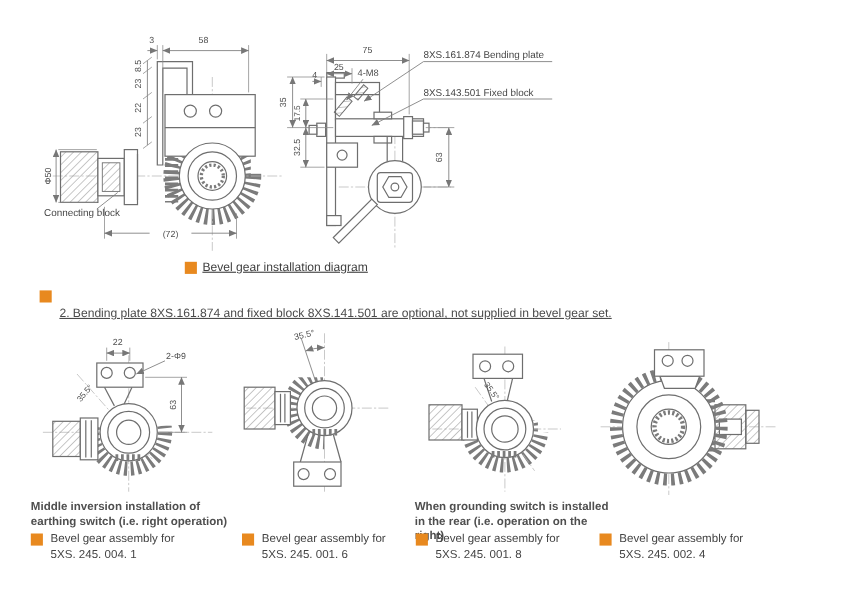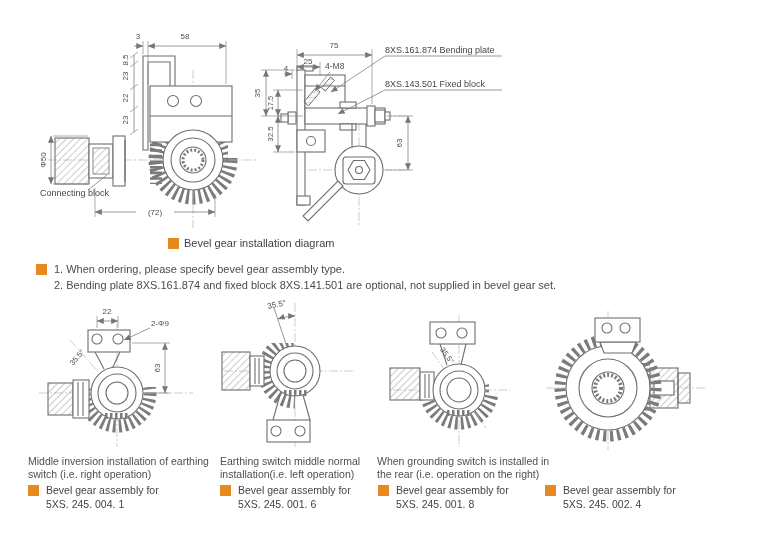--- a/index.html
+++ b/index.html
@@ -10,22 +10,22 @@
   .dim{stroke:#808080;stroke-width:.8;fill:none;}
   .ext{stroke:#8a8a8a;stroke-width:.7;fill:none;}
   .cl{stroke:#b9b9b9;stroke-width:.7;fill:none;stroke-dasharray:9 2 2 2;}
   .st{stroke:#6e6e6e;stroke-width:1.1;fill:#fff;}
   .stn{stroke:#6e6e6e;stroke-width:1.1;fill:none;}
   .teeth{stroke:#7b7b7b;fill:none;}
   .cover{fill:#fff;stroke:none;}
   .dtx{font-size:8px;fill:#4f4f4f;}
   .ltx{font-size:9px;fill:#464646;}
   .bullet{position:absolute;width:11px;height:11px;}
-  .cap{position:absolute;font-size:11px;line-height:14px;}
-  .smallcap{position:absolute;font-size:10.5px;line-height:13px;color:#4f4f4f;}
+  .cap{position:absolute;font-size:11px;line-height:14px;text-decoration:underline;}
+  .smallcap{position:absolute;font-size:10.5px;line-height:13px;color:#4f4f4f;font-weight:bold;}
   .asm{position:absolute;font-size:10.5px;line-height:14px;color:#444;}
 </style>
 </head>
 <body>
 
 <div id="page">
 
   <svg style="left:30px;top:26px;" width="240" height="212" viewBox="0 0 240 212">
     <defs>
       <marker id="mA" markerUnits="userSpaceOnUse" markerWidth="8" markerHeight="6" refX="6.8" refY="3" orient="auto-start-reverse">
@@ -196,21 +196,20 @@
       <line class="ext" x1="137" y1="144" x2="165" y2="144"></line>
       <line class="dim" x1="160" y1="90" x2="160" y2="144" marker-start="url(#mB)" marker-end="url(#mB)"></line>
       <text class="dtx" x="154" y="117" text-anchor="middle" transform="rotate(-90 154 117)">63</text>
     </g>
   </svg>
 
   <div class="bullet" style="left:168px;top:238px;background:#e8891f"></div>
   <div class="cap" style="left:184px;top:236px;color:#3f3f3f">Bevel gear installation diagram</div>
 
   <div class="bullet" style="left:36px;top:264px;background:#e8891f"></div>
-  <div class="cap" style="left:54px;top:262px;width:680px">1. When ordering, please specify bevel gear assembly type.</div>
   <div class="cap" style="left:54px;top:278px;width:690px">2. Bending plate 8XS.161.874 and fixed block 8XS.141.501 are optional, not supplied in bevel gear set.</div>
 
   <svg style="left:25px;top:295px;" width="185" height="160" viewBox="0 0 185 160">
     <defs>
       <marker id="m1" markerUnits="userSpaceOnUse" markerWidth="8" markerHeight="6" refX="6.8" refY="3" orient="auto-start-reverse">
         <path d="M0,0L7,3L0,6Z" fill="#777"></path>
       </marker>
       <pattern id="p1" width="5" height="5" patternUnits="userSpaceOnUse" patternTransform="rotate(45)">
         <line x1="0" y1="0" x2="0" y2="5" stroke="#9a9a9a" stroke-width="1"></line>
       </pattern>
@@ -355,21 +354,20 @@
       <rect class="st" x="57" y="23" width="45" height="24"></rect>
       <circle class="st" cx="69" cy="33" r="5"></circle>
       <circle class="st" cx="87" cy="33" r="5"></circle>
       <circle class="stn" cx="70" cy="93" r="29"></circle>
       <circle class="st" cx="70" cy="93" r="16"></circle>
       <circle class="teeth" cx="70" cy="93" r="13" stroke-width="4" stroke-dasharray="2 2"></circle>
     </g>
   </svg>
 
   <div class="smallcap" style="left:28px;top:455px;width:195px">Middle inversion installation of earthing switch (i.e. right operation)</div>
-  <div class="smallcap" style="left:220px;top:455px;width:160px">Earthing switch middle normal installation(i.e. left operation)</div>
   <div class="smallcap" style="left:377px;top:455px;width:180px">When grounding switch is installed in the rear (i.e. operation on the right)</div>
 
   <div class="bullet" style="left:28px;top:485px;background:#e8891f"></div>
   <div class="asm" style="left:46px;top:483px;width:160px">
     <span>Bevel gear assembly for</span><br>
     <span>5XS. 245. 004. 1</span>
   </div>
 
   <div class="bullet" style="left:220px;top:485px;background:#e8891f"></div>
   <div class="asm" style="left:238px;top:483px;width:160px">

